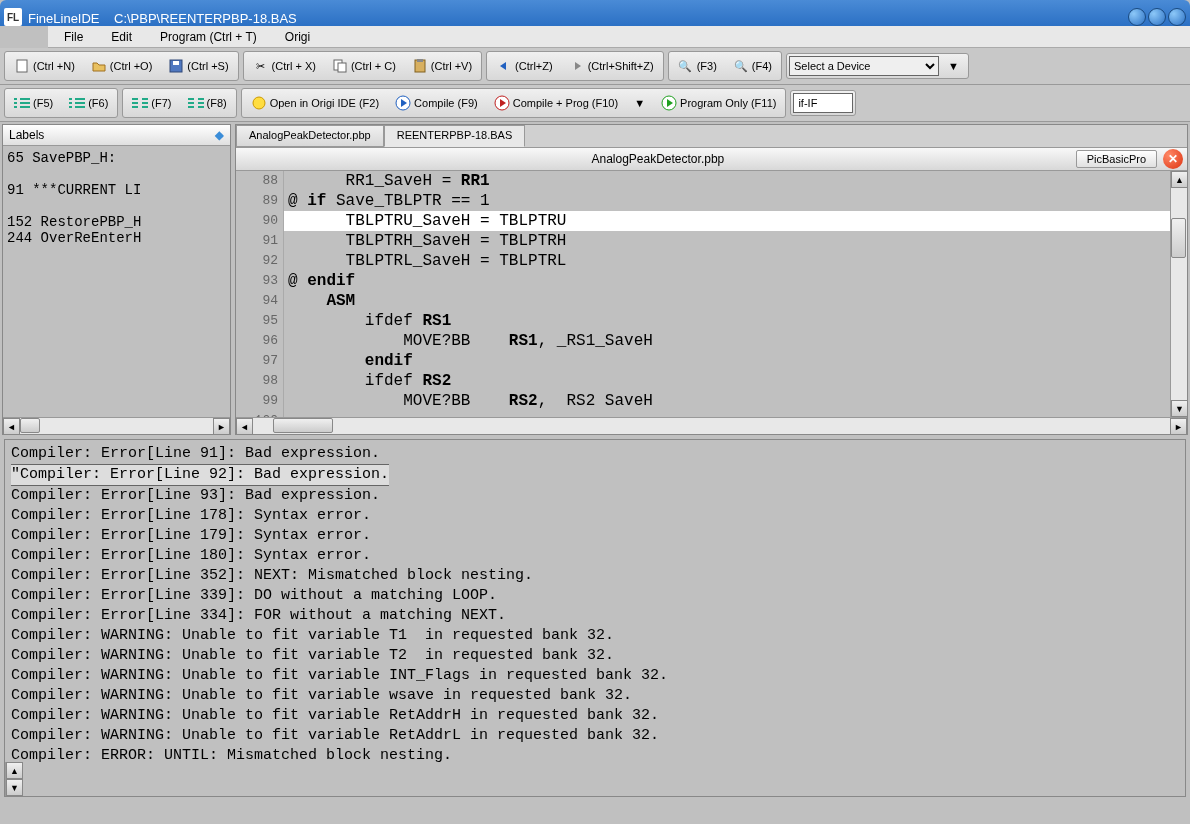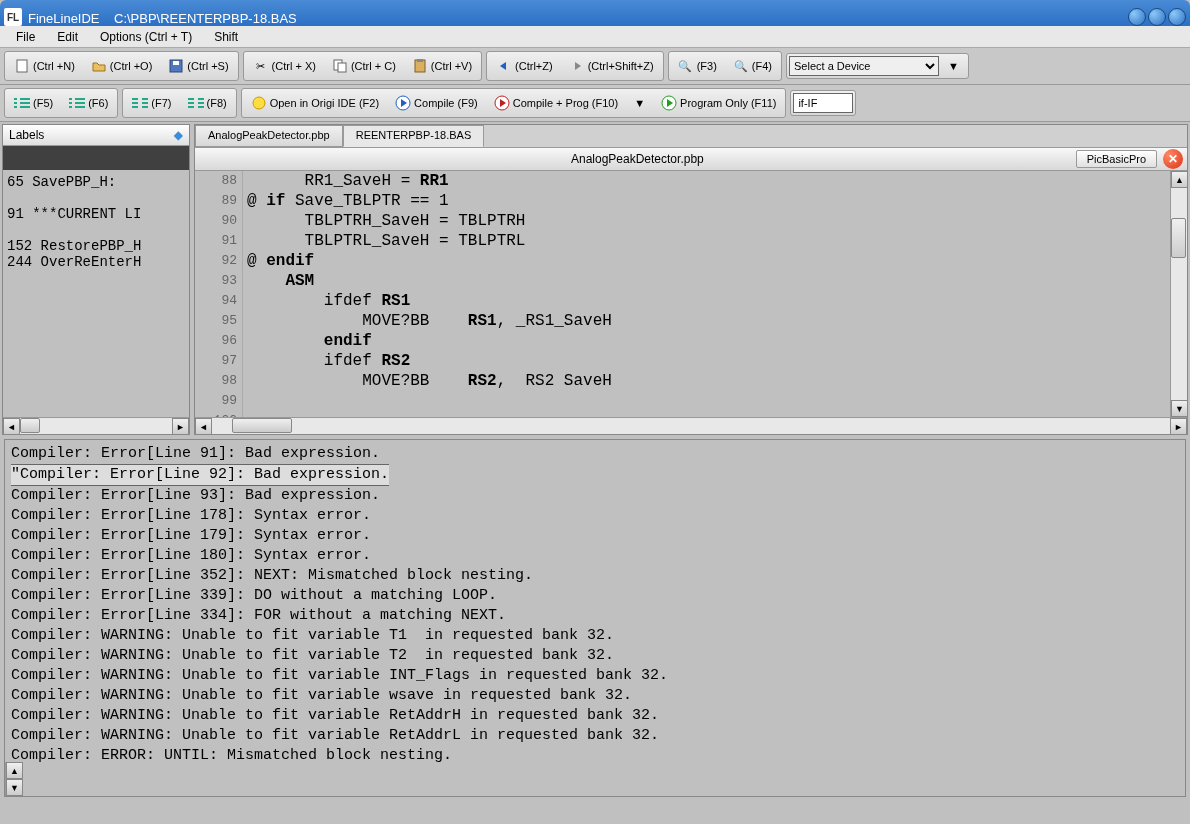--- a/index.html
+++ b/index.html
@@ -2,33 +2,33 @@
 <html><head>
 <meta charset="utf-8">
 <style>
 * { box-sizing: border-box; margin: 0; padding: 0; }
 body { font-family: Tahoma, Arial, sans-serif; font-size: 12px; background: #c0c0c0; width: 1190px; height: 824px; overflow: hidden; }
 .titlebar { background: linear-gradient(to bottom, #4a8bd6, #2b70c4); height: 26px; display: flex; align-items: flex-end; padding: 0 4px; color: white; border-radius: 6px 6px 0 0; }
 .titlebar .app-icon { width: 18px; height: 18px; background: #fff; color: #333; font-size: 10px; display: flex; align-items: center; justify-content: center; border-radius: 2px; margin-right: 6px; font-weight: bold; }
 .titlebar .title-text { font-size: 13px; }
 .titlebar .window-controls { margin-left: auto; display: flex; gap: 2px; }
 .titlebar .window-controls span { width: 18px; height: 18px; border-radius: 50%; display: inline-block; background: radial-gradient(circle at 30% 30%, #8cc8f8, #2b70c4); border: 1px solid #1a4a80; cursor: pointer; }
-.menubar { background: #e8e8e8; height: 22px; display: flex; align-items: center; padding: 0 6px; gap: 2px; border-bottom: 1px solid #aaa; }
+.menubar { background: #e8e8e8; height: 22px; display: flex; align-items: center; padding: 0 6px; gap: 8px; border-bottom: 1px solid #aaa; margin-left: 48px; }
 .menubar .menu-item { padding: 2px 10px; cursor: pointer; }
 .toolbar { background: #c8c8c8; padding: 3px 4px; display: flex; align-items: center; gap: 4px; border-bottom: 1px solid #999; flex-wrap: wrap; }
 .toolbar-group { display: flex; align-items: center; gap: 2px; background: linear-gradient(to bottom, #f0f0f0, #d8d8d8); border: 1px solid #999; border-radius: 3px; padding: 2px; }
 .tbtn { display: flex; align-items: center; gap: 3px; padding: 3px 6px; cursor: pointer; border: 1px solid transparent; border-radius: 2px; font-size: 11px; white-space: nowrap; }
 .tbtn .icon { width: 16px; height: 16px; display: inline-flex; align-items: center; justify-content: center; }
 .device-select { height: 20px; font-size: 11px; width: 150px; border: 1px solid #666; }
 .quick-text { height: 20px; font-size: 11px; width: 60px; border: 1px solid #666; padding: 0 4px; }
 .workspace { display: flex; height: 315px; }
-.side-panel { width: 188px; background: #404040; border: 1px solid #888; display: flex; flex-direction: column; margin: 2px; }
+.side-panel { width: 229px; background: #000000; border: 1px solid #888; display: flex; flex-direction: column; margin: 2px; }
 .side-header { background: linear-gradient(to bottom, #fff, #e0e0e0); padding: 3px 6px; display: flex; align-items: center; border-bottom: 1px solid #999; }
 .side-header .diamond { margin-left: auto; color: #3b8dd8; }
-.side-body { flex: 1; background: #c0c0c0; font-family: 'Courier New', monospace; font-size: 14px; padding: 4px; overflow: auto; white-space: pre; margin-top: 24px; }
+.side-body { flex: 1; background: #c0c0c0; font-family: 'Courier New', monospace; font-size: 14px; padding: 4px; overflow: auto; white-space: pre; }
 .side-scroll-h { height: 17px; background: #ddd; border-top: 1px solid #999; display: flex; }
 .scroll-btn { width: 17px; height: 17px; background: linear-gradient(to bottom, #f0f0f0, #ccc); border: 1px solid #888; display: flex; align-items: center; justify-content: center; font-size: 9px; cursor: pointer; }
 .scroll-track { flex: 1; background: #e8e8e8; position: relative; }
 .scroll-thumb { position: absolute; background: linear-gradient(to bottom, #f0f0f0, #ccc); border: 1px solid #888; border-radius: 2px; }
 .editor-area { flex: 1; display: flex; flex-direction: column; margin: 2px; border: 1px solid #888; background: #c0c0c0; }
 .tabs { display: flex; background: #d0d0d0; height: 22px; }
 .tab { padding: 3px 12px; border: 1px solid #999; background: linear-gradient(to bottom, #f0f0f0, #d8d8d8); font-size: 11px; cursor: pointer; }
 .tab.active { background: #e8e8e8; border-bottom-color: #e8e8e8; }
 .editor-header { display: flex; align-items: center; background: linear-gradient(to bottom, #f8f8f8, #d8d8d8); height: 24px; border-top: 1px solid #999; border-bottom: 1px solid #999; padding: 0 4px; }
 .editor-header .filename { flex: 1; text-align: center; font-size: 12px; }
@@ -58,22 +58,22 @@
   <div class="window-controls">
     <span></span>
     <span></span>
     <span></span>
   </div>
 </div>
 
 <div class="menubar">
   <div class="menu-item">File</div>
   <div class="menu-item">Edit</div>
-  <div class="menu-item">Options (Ctrl + T)</div>
-  <div class="menu-item">Shift</div>
+  <div class="menu-item">Program (Ctrl + T)</div>
+  <div class="menu-item">Origi</div>
 </div>
 
 <div class="toolbar">
   <div class="toolbar-group">
     <div class="tbtn">
         <span class="icon">
           <svg width="16" height="16">
             <rect x="3" y="2" width="10" height="12" fill="#fff" stroke="#666"></rect>
           </svg>
         </span>
@@ -282,20 +282,21 @@
           <div>95</div>
           <div>96</div>
           <div>97</div>
           <div>98</div>
           <div>99</div>
           <div>100</div>
         </div>
       <div class="code-lines" id="code-lines">
           <div class="line">      RR1_SaveH = <span class="kw">RR1</span></div>
           <div class="line">@ <span class="kw">if</span> Save_TBLPTR == 1</div>
+          <div class="line hl">      TBLPTRU_SaveH = TBLPTRU</div>
           <div class="line">      TBLPTRH_SaveH = TBLPTRH</div>
           <div class="line">      TBLPTRL_SaveH = TBLPTRL</div>
           <div class="line">@ <span class="kw">endif</span></div>
           <div class="line">    <span class="kw">ASM</span></div>
           <div class="line">        ifdef <span class="kw">RS1</span></div>
           <div class="line">            MOVE?BB    <span class="kw">RS1</span>, _RS1_SaveH</div>
           <div class="line">        <span class="kw">endif</span></div>
           <div class="line">        ifdef <span class="kw">RS2</span></div>
           <div class="line">            MOVE?BB    <span class="kw">RS2</span>,  RS2 SaveH</div>
         </div>

